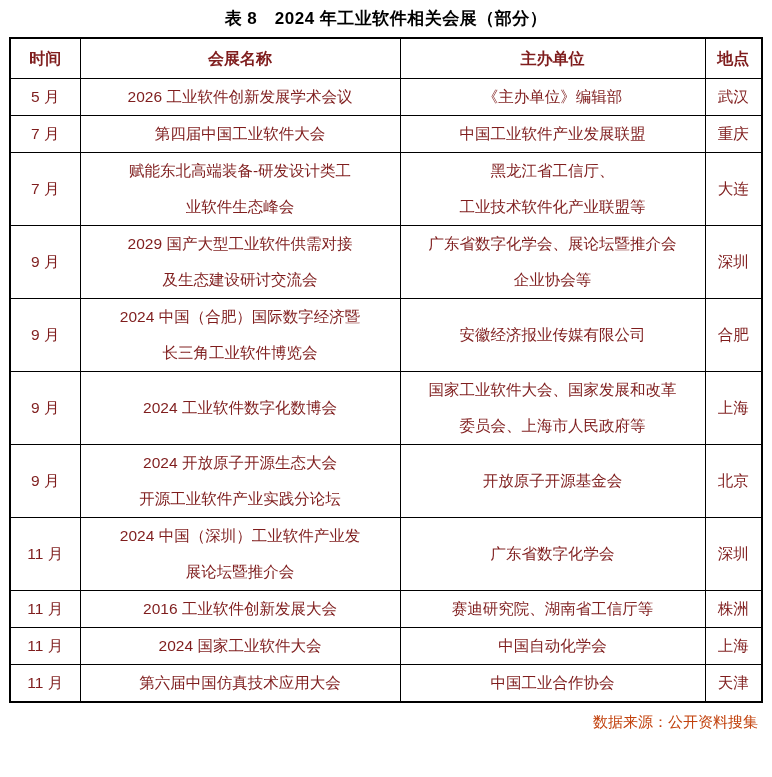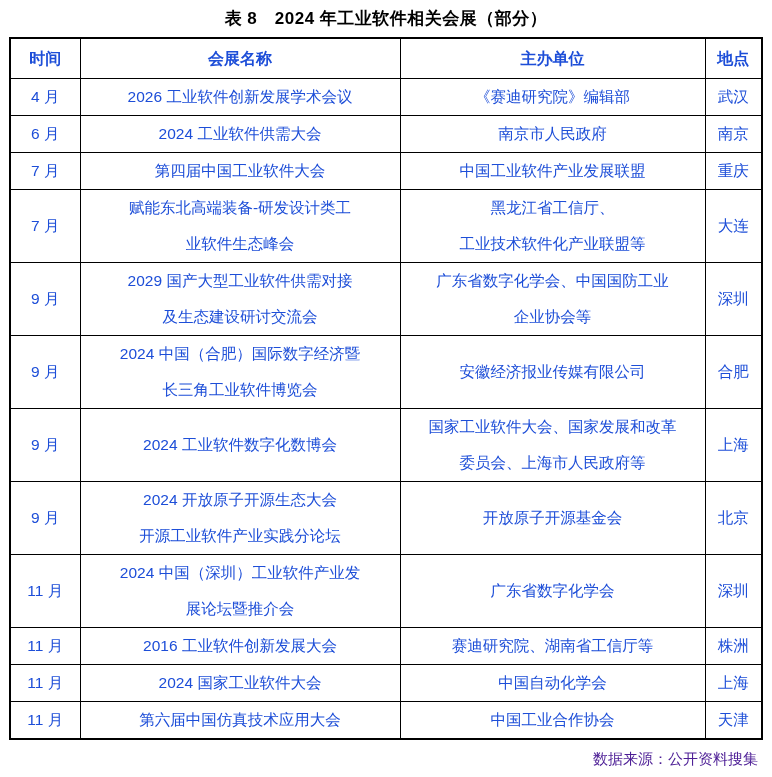--- a/index.html
+++ b/index.html
@@ -32,36 +32,36 @@
     border: 2px solid #000000;
   }
   table.conf-table th,
   table.conf-table td {
     border: 1px solid #000000;
     text-align: center;
     vertical-align: middle;
     padding: 0 3px;
     white-space: pre-line;
     overflow: hidden;
-    color: #1d4ed8;
+    color: #7f1d1d;
   }
   table.conf-table th {
     font-size: 16px;
     font-weight: bold;
     line-height: 39px;
     height: 39px;
   }
   table.conf-table td {
     font-size: 15.5px;
     line-height: 36px;
   }
   .source-note {
     text-align: right;
     font-size: 15px;
-    color: #4c1d95;
+    color: #c2410c;
     padding: 10px 14px 0 0;
   }
 </style>
 </head>
 <body>
 
 <div class="page">
 
   <div class="doc-title">表 8　2024 年工业软件相关会展（部分）</div>
 
@@ -75,50 +75,44 @@
     <thead>
       <tr>
         <th>时间</th>
         <th>会展名称</th>
         <th>主办单位</th>
         <th>地点</th>
       </tr>
     </thead>
     <tbody>
       <tr>
-        <td>4 月</td>
+        <td>5 月</td>
         <td>2026 工业软件创新发展学术会议</td>
-        <td>《赛迪研究院》编辑部</td>
+        <td>《主办单位》编辑部</td>
         <td>武汉</td>
-      </tr>
-      <tr>
-        <td>6 月</td>
-        <td>2024 工业软件供需大会</td>
-        <td>南京市人民政府</td>
-        <td>南京</td>
       </tr>
       <tr>
         <td>7 月</td>
         <td>第四届中国工业软件大会</td>
         <td>中国工业软件产业发展联盟</td>
         <td>重庆</td>
       </tr>
       <tr>
         <td>7 月</td>
         <td>赋能东北高端装备-研发设计类工
 业软件生态峰会</td>
         <td>黑龙江省工信厅、
 工业技术软件化产业联盟等</td>
         <td>大连</td>
       </tr>
       <tr>
         <td>9 月</td>
         <td>2029 国产大型工业软件供需对接
 及生态建设研讨交流会</td>
-        <td>广东省数字化学会、中国国防工业
+        <td>广东省数字化学会、展论坛暨推介会
 企业协会等</td>
         <td>深圳</td>
       </tr>
       <tr>
         <td>9 月</td>
         <td>2024 中国（合肥）国际数字经济暨
 长三角工业软件博览会</td>
         <td>安徽经济报业传媒有限公司</td>
         <td>合肥</td>
       </tr>

